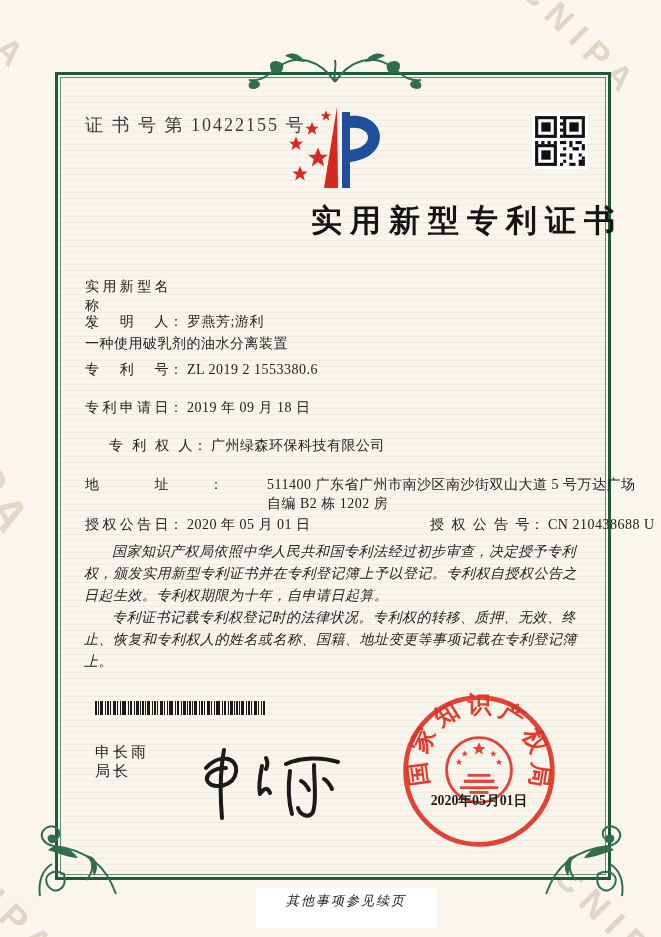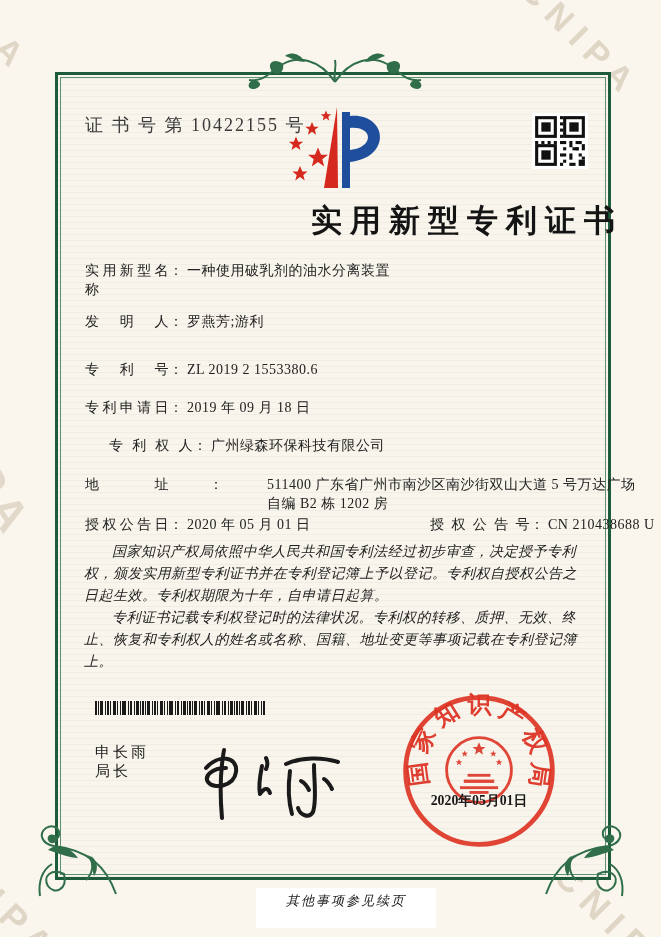--- a/index.html
+++ b/index.html
@@ -197,21 +197,21 @@
         <rect x="36" y="48" width="6" height="3"></rect>
         <rect x="45" y="45" width="6" height="6"></rect>
       <rect x="27" y="48" width="3" height="3"></rect>
         <rect x="42" y="33" width="3" height="3"></rect>
         <rect x="48" y="42" width="3" height="3"></rect>
     </g>
   </svg>
 
   <div class="title">实用新型专利证书</div>
 
-  <div class="frow" style="top:261px;">
+  <div class="frow" style="top:277px;flex-direction:column;">
     <span class="flabel">实用新型名称</span>
       <span class="fcolon">：</span>
     <span class="fvalue">一种使用破乳剂的油水分离装置</span>
   </div>
   <div class="frow" style="top:312px;">
     <span class="flabel">发明人</span>
       <span class="fcolon">：</span>
     <span class="fvalue">罗燕芳;游利</span>
   </div>
   <div class="frow" style="top:360px;">

